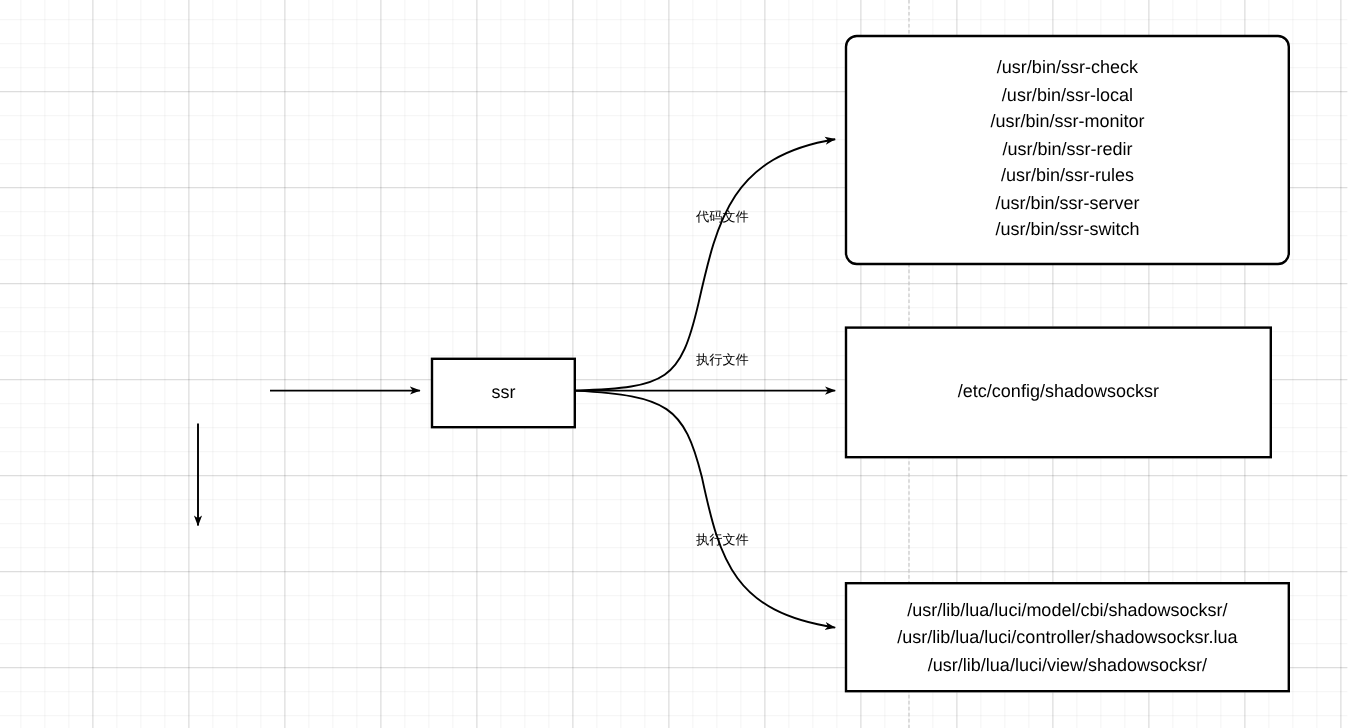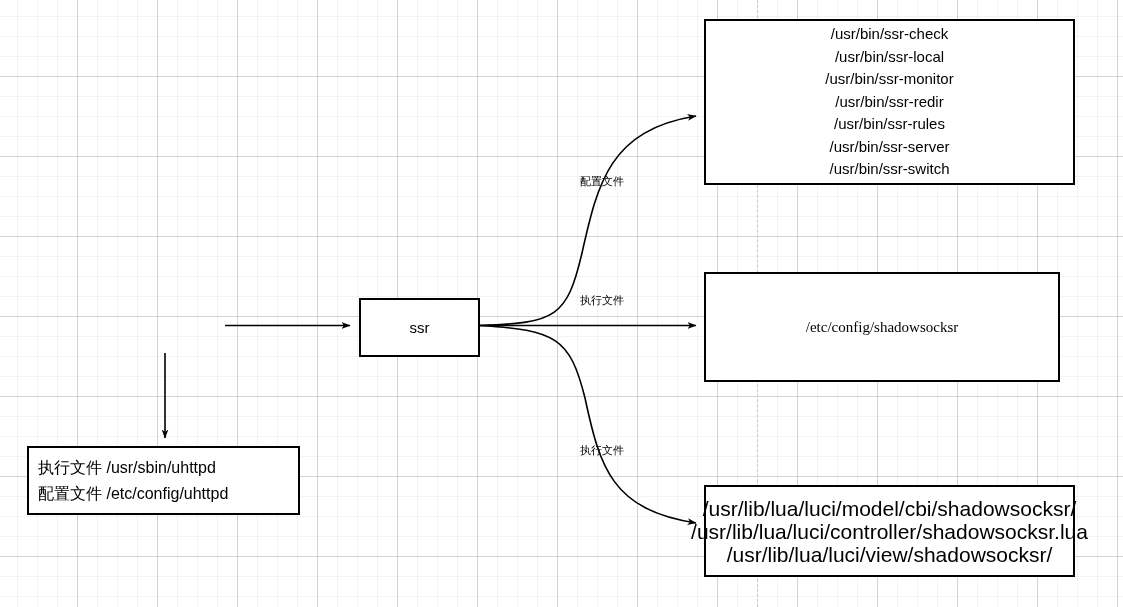--- a/index.html
+++ b/index.html
@@ -95,44 +95,40 @@
     <path d="M 480 325.5 L 696 325.5" fill="none" stroke="#000000" stroke-width="1.6" marker-end="url(#arrow)"></path>
 
     <path d="M 480 325.5 C 556 330 570 338 585 398 C 600 468 612 510 696 523" fill="none" stroke="#000000" stroke-width="1.6" marker-end="url(#arrow)"></path>
   </svg>
 
 
   <div class="node" style="left:359px; top:298px; width:121px; height:59px;">
     <span class="node-text">ssr</span>
   </div>
 
-  <div class="node left-align" style="left:27px; top:446px; width:273px; height:69px;">
-    <span class="node-text">执行文件  /usr/sbin/uhttpd
-配置文件 /etc/config/uhttpd</span>
-  </div>
 
-  <div class="node" style="left:704px; top:19px; width:371px; height:166px; font-size:15px; line-height:22.5px;">
+  <div class="node" style="left:704px; top:29px; width:371px; height:192px; font-size:15px; line-height:22.5px;border-radius:10px;">
     <span class="node-text">/usr/bin/ssr-check
 /usr/bin/ssr-local
 /usr/bin/ssr-monitor
 /usr/bin/ssr-redir
 /usr/bin/ssr-rules
 /usr/bin/ssr-server
 /usr/bin/ssr-switch</span>
   </div>
 
-  <div class="node" style="left:704px; top:272px; width:356px; height:110px; font-size:15px;font-family:Liberation Serif, serif;">
+  <div class="node" style="left:704px; top:272px; width:356px; height:110px; font-size:15px;">
     <span class="node-text">/etc/config/shadowsocksr</span>
   </div>
 
-  <div class="node" style="left:704px; top:485px; width:371px; height:92px; font-size:21px; line-height:23px;">
+  <div class="node" style="left:704px; top:485px; width:371px; height:92px; font-size:15px; line-height:23px;">
     <span class="node-text">/usr/lib/lua/luci/model/cbi/shadowsocksr/
 /usr/lib/lua/luci/controller/shadowsocksr.lua
 /usr/lib/lua/luci/view/shadowsocksr/</span>
   </div>
 
-  <div class="edge-label" style="left:580px; top:175px;">配置文件</div>
+  <div class="edge-label" style="left:580px; top:175px;">代码文件</div>
 
   <div class="edge-label" style="left:580px; top:294px;">执行文件</div>
 
   <div class="edge-label" style="left:580px; top:444px;">执行文件</div>
 
 </div>
 
 </body></html>

